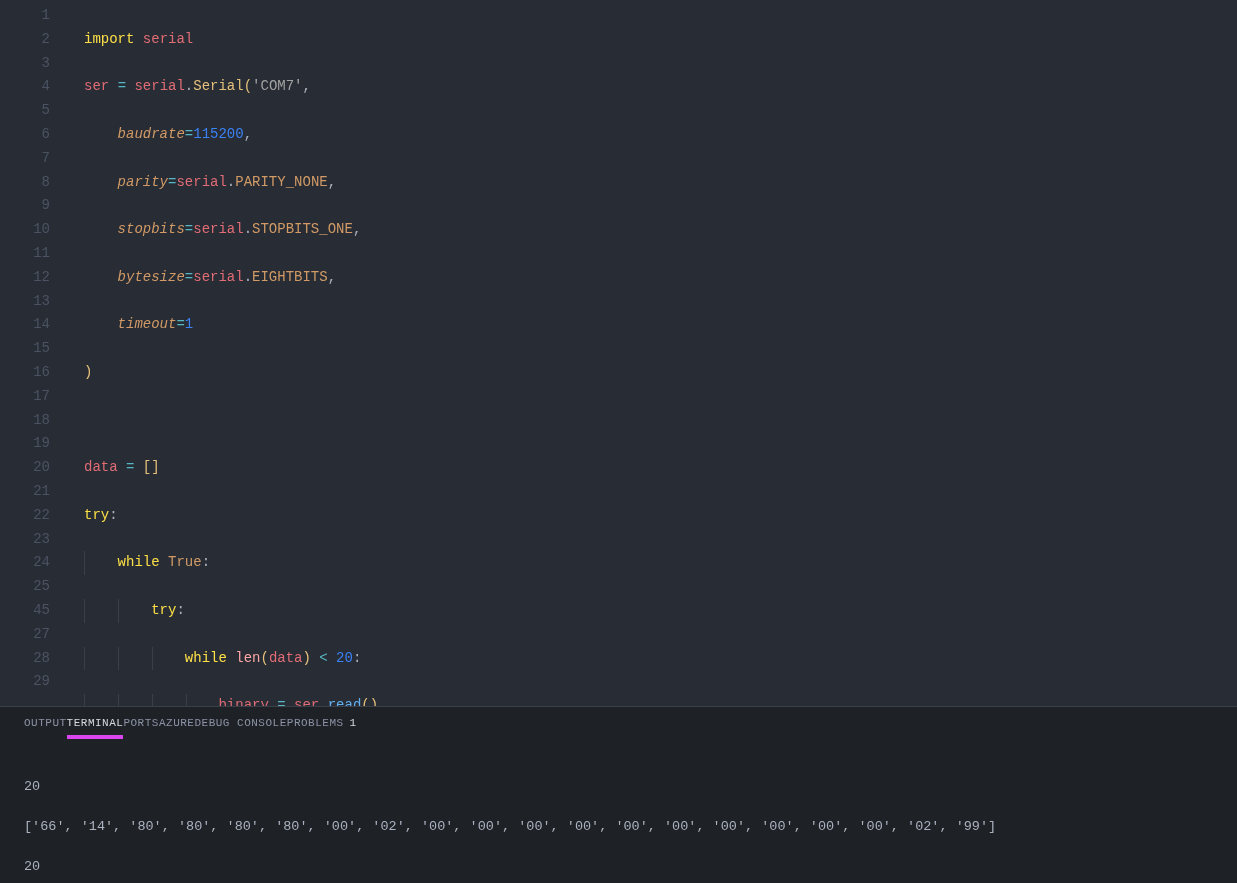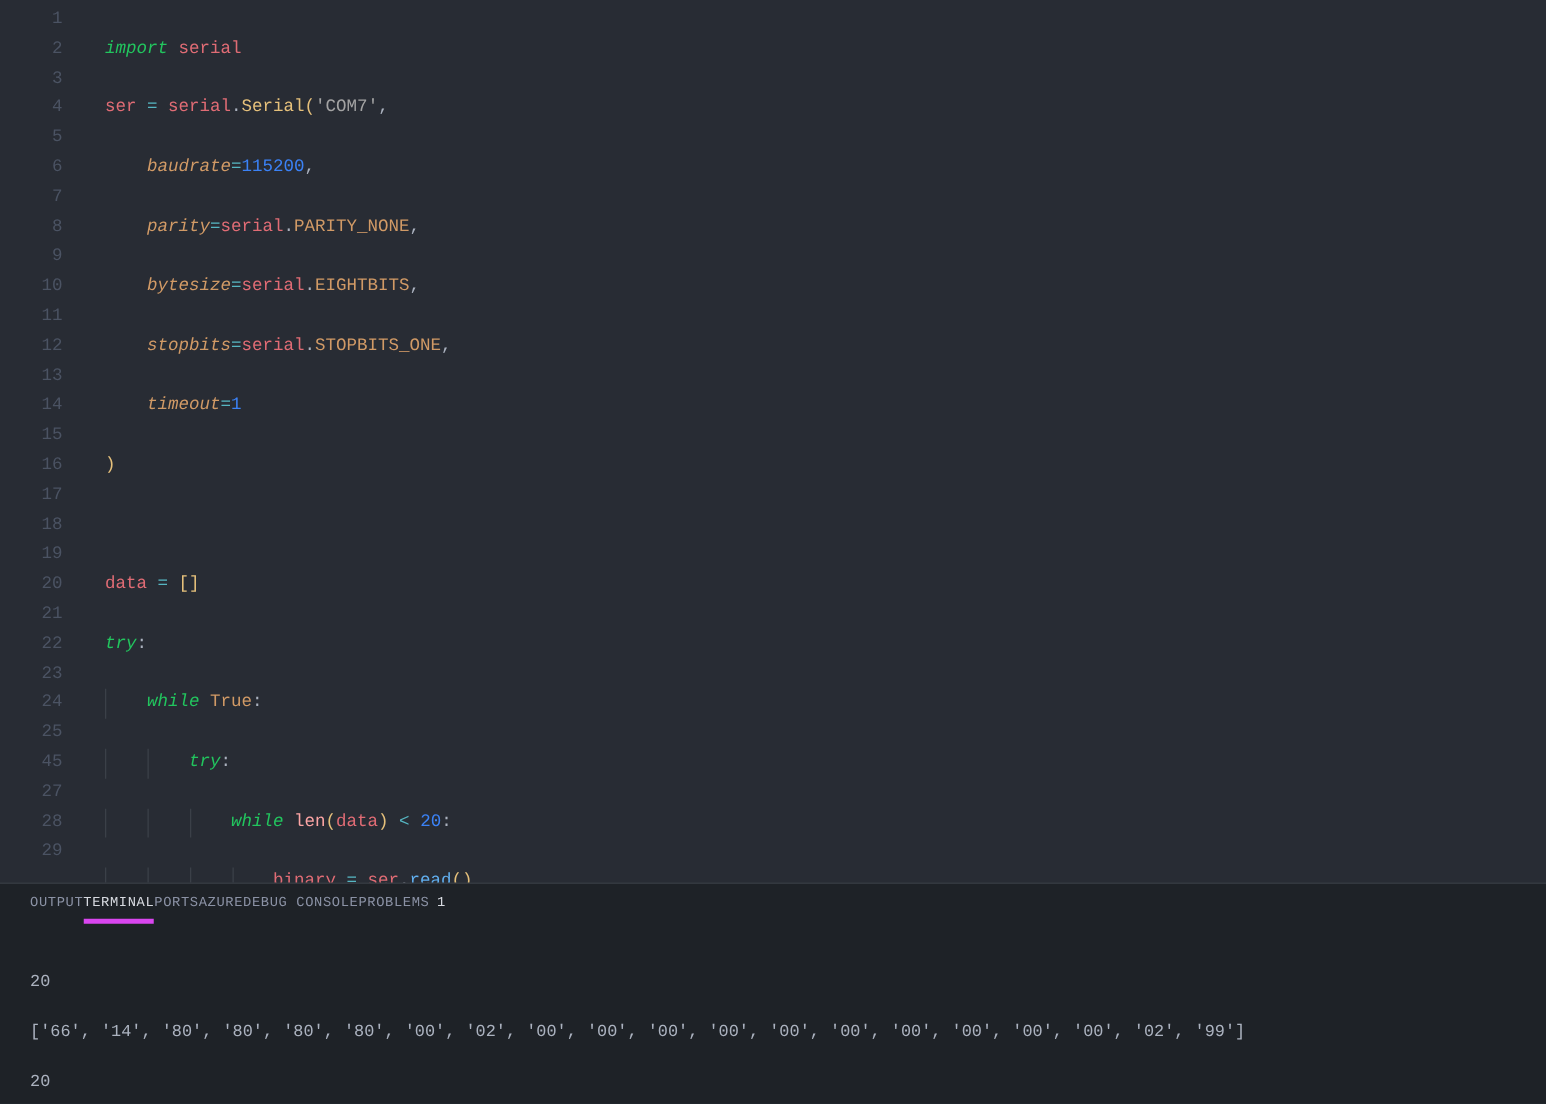--- a/index.html
+++ b/index.html
@@ -43,21 +43,21 @@
   position: relative;
   height: 23.8px;
 }
 .indent-guide {
   position: absolute;
   left: 0;
   top: 0;
   bottom: 0;
   border-left: 1px solid #3b4048;
 }
-.kw { color: #22c55e; font-style: italic; }
+.kw { color: #fde047; }
 .var { color: #e06c75; }
 .func { color: #61afef; }
 .str { color: #a3a3a3; }
 .num { color: #3b82f6; }
 .op { color: #56b6c2; }
 .const { color: #d19a66; }
 .cls { color: #e5c07b; }
 .pn { color: #abb2bf; }
 .param { color: #d19a66; font-style: italic; }
 .builtin { color: #fca5a5; }
@@ -133,22 +133,22 @@
     <div>45</div>
     <div>27</div>
     <div>28</div>
     <div>29</div>
   </div>
   <div class="code">
 <div class="line"><span style="margin-left:16px"></span><span class="kw">import</span> <span class="var">serial</span></div>
 <div class="line"><span style="margin-left:16px"></span><span class="var">ser</span> <span class="op">=</span> <span class="var">serial</span><span class="pn">.</span><span class="cls">Serial</span><span class="pun-y">(</span><span class="str">'COM7'</span><span class="pn">,</span></div>
 <div class="line"><span style="margin-left:16px"></span>    <span class="param">baudrate</span><span class="op">=</span><span class="num">115200</span><span class="pn">,</span></div>
 <div class="line"><span style="margin-left:16px"></span>    <span class="param">parity</span><span class="op">=</span><span class="var">serial</span><span class="pn">.</span><span class="const">PARITY_NONE</span><span class="pn">,</span></div>
+<div class="line"><span style="margin-left:16px"></span>    <span class="param">stopbits</span><span class="op">=</span><span class="var">serial</span><span class="pn">.</span><span class="const">STOPBITS_ONE</span><span class="pn">,</span></div>
 <div class="line"><span style="margin-left:16px"></span>    <span class="param">bytesize</span><span class="op">=</span><span class="var">serial</span><span class="pn">.</span><span class="const">EIGHTBITS</span><span class="pn">,</span></div>
-<div class="line"><span style="margin-left:16px"></span>    <span class="param">stopbits</span><span class="op">=</span><span class="var">serial</span><span class="pn">.</span><span class="const">STOPBITS_ONE</span><span class="pn">,</span></div>
 <div class="line"><span style="margin-left:16px"></span>    <span class="param">timeout</span><span class="op">=</span><span class="num">1</span></div>
 <div class="line"><span style="margin-left:16px"></span><span class="pun-y">)</span></div>
 <div class="line"></div>
 <div class="line"><span style="margin-left:16px"></span><span class="var">data</span> <span class="op">=</span> <span class="pun-y">[]</span></div>
 <div class="line"><span style="margin-left:16px"></span><span class="kw">try</span><span class="pn">:</span></div>
 <div class="line"><span class="indent-guide" style="left:16px"></span><span style="margin-left:16px"></span>    <span class="kw">while</span> <span class="const">True</span><span class="pn">:</span></div>
 <div class="line"><span class="indent-guide" style="left:16px"></span><span class="indent-guide" style="left:50px"></span><span style="margin-left:16px"></span>        <span class="kw">try</span><span class="pn">:</span></div>
 <div class="line"><span class="indent-guide" style="left:16px"></span><span class="indent-guide" style="left:50px"></span><span class="indent-guide" style="left:84px"></span><span style="margin-left:16px"></span>            <span class="kw">while</span> <span class="builtin">len</span><span class="pun-y">(</span><span class="var">data</span><span class="pun-y">)</span> <span class="op">&lt;</span> <span class="num">20</span><span class="pn">:</span></div>
 <div class="line"><span class="indent-guide" style="left:16px"></span><span class="indent-guide" style="left:50px"></span><span class="indent-guide" style="left:84px"></span><span class="indent-guide" style="left:118px"></span><span style="margin-left:16px"></span>                <span class="var">binary</span> <span class="op">=</span> <span class="var">ser</span><span class="pn">.</span><span class="func">read</span><span class="pun-y">()</span></div>
 

